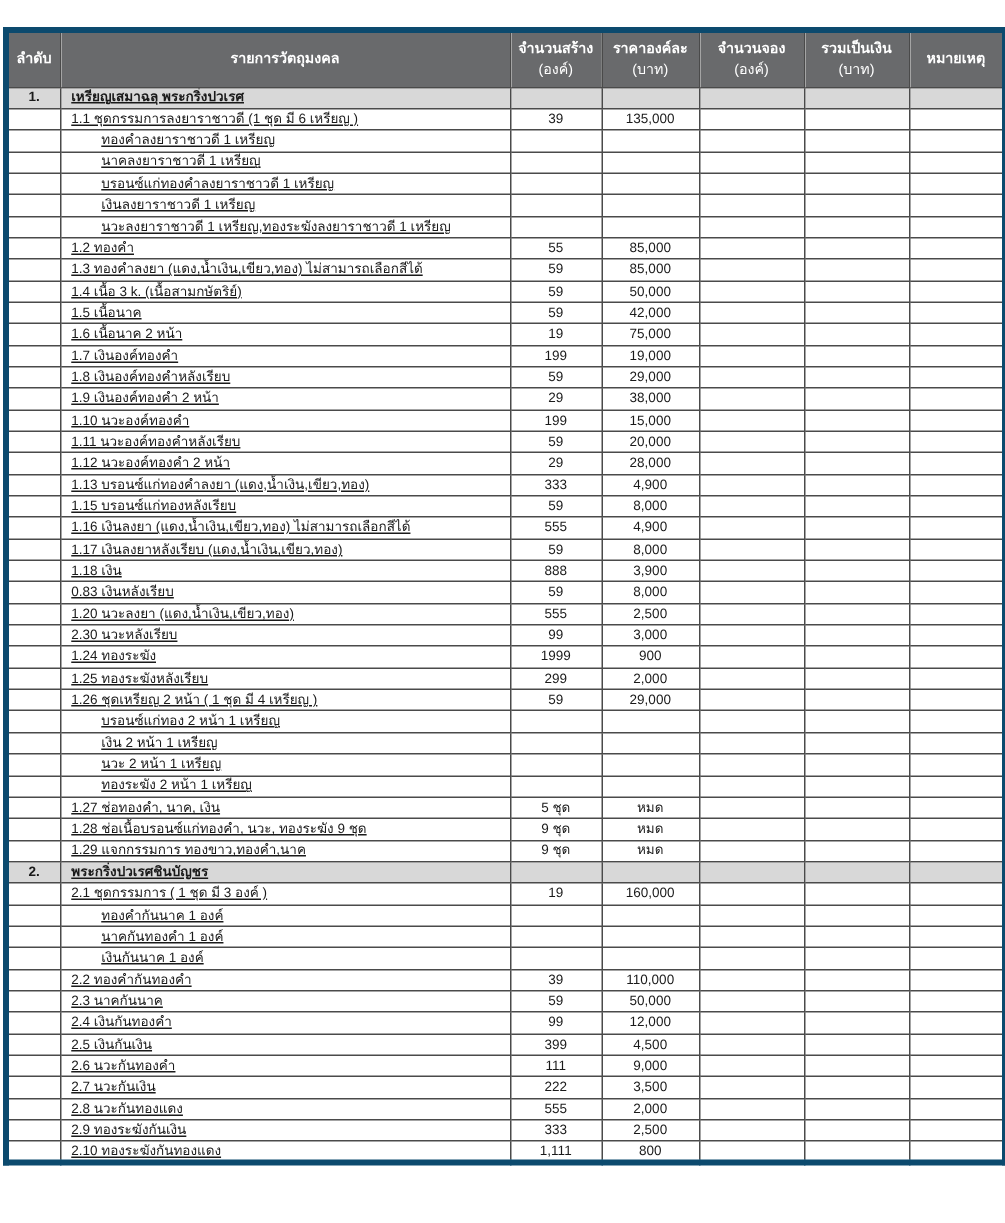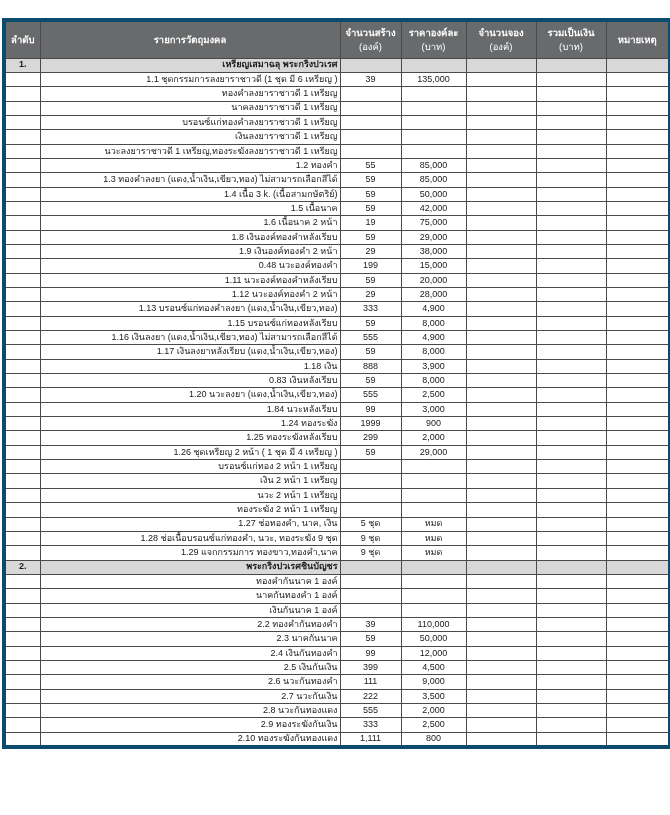--- a/index.html
+++ b/index.html
@@ -48,22 +48,22 @@
     vertical-align: middle;
     padding: 0 2px;
     line-height: 1.05;
     background: #ffffff;
   }
   tr.section td {
     background: #d8d8d8;
     font-weight: bold;
   }
   td.c-no   { text-align: center; font-weight: bold; }
-  td.c-item { text-align: right; padding-left: 7px; }
-  td.c-item.indent { padding-left: 39px; }
+  td.c-item { text-align: left; padding-left: 7px; text-decoration: underline; }
+  td.c-item.indent { padding-left: 27px; }
   td.c-num  { text-align: center; }
 </style>
 </head>
 <body>
 
 <div class="page">
   <table class="grid">
     <colgroup>
       <col style="width:36px">
       <col style="width:300px">
@@ -206,39 +206,48 @@
           <td class="c-no"></td>
           <td class="c-item">1.6 เนื้อนาค 2 หน้า</td>
           <td class="c-num">19</td>
           <td class="c-num">75,000</td>
           <td class="c-num"></td>
           <td class="c-num"></td>
           <td class="c-num"></td>
         </tr>
         <tr>
           <td class="c-no"></td>
+          <td class="c-item">1.7 เงินองค์ทองคำ</td>
+          <td class="c-num">199</td>
+          <td class="c-num">19,000</td>
+          <td class="c-num"></td>
+          <td class="c-num"></td>
+          <td class="c-num"></td>
+        </tr>
+        <tr>
+          <td class="c-no"></td>
           <td class="c-item">1.8 เงินองค์ทองคำหลังเรียบ</td>
           <td class="c-num">59</td>
           <td class="c-num">29,000</td>
           <td class="c-num"></td>
           <td class="c-num"></td>
           <td class="c-num"></td>
         </tr>
         <tr>
           <td class="c-no"></td>
           <td class="c-item">1.9 เงินองค์ทองคำ 2 หน้า</td>
           <td class="c-num">29</td>
           <td class="c-num">38,000</td>
           <td class="c-num"></td>
           <td class="c-num"></td>
           <td class="c-num"></td>
         </tr>
         <tr>
           <td class="c-no"></td>
-          <td class="c-item">0.48 นวะองค์ทองคำ</td>
+          <td class="c-item">1.10 นวะองค์ทองคำ</td>
           <td class="c-num">199</td>
           <td class="c-num">15,000</td>
           <td class="c-num"></td>
           <td class="c-num"></td>
           <td class="c-num"></td>
         </tr>
         <tr>
           <td class="c-no"></td>
           <td class="c-item">1.11 นวะองค์ทองคำหลังเรียบ</td>
           <td class="c-num">59</td>
@@ -314,21 +323,21 @@
           <td class="c-no"></td>
           <td class="c-item">1.20 นวะลงยา (แดง,น้ำเงิน,เขียว,ทอง)</td>
           <td class="c-num">555</td>
           <td class="c-num">2,500</td>
           <td class="c-num"></td>
           <td class="c-num"></td>
           <td class="c-num"></td>
         </tr>
         <tr>
           <td class="c-no"></td>
-          <td class="c-item">1.84 นวะหลังเรียบ</td>
+          <td class="c-item">2.30 นวะหลังเรียบ</td>
           <td class="c-num">99</td>
           <td class="c-num">3,000</td>
           <td class="c-num"></td>
           <td class="c-num"></td>
           <td class="c-num"></td>
         </tr>
         <tr>
           <td class="c-no"></td>
           <td class="c-item">1.24 ทองระฆัง</td>
           <td class="c-num">1999</td>
@@ -416,20 +425,29 @@
           <td class="c-num">หมด</td>
           <td class="c-num"></td>
           <td class="c-num"></td>
           <td class="c-num"></td>
         </tr>
         <tr class="section">
           <td class="c-no">2.</td>
           <td class="c-item">พระกริ่งปวเรศชินบัญชร</td>
           <td class="c-num"></td>
           <td class="c-num"></td>
+          <td class="c-num"></td>
+          <td class="c-num"></td>
+          <td class="c-num"></td>
+        </tr>
+        <tr>
+          <td class="c-no"></td>
+          <td class="c-item">2.1 ชุดกรรมการ ( 1 ชุด มี 3 องค์ )</td>
+          <td class="c-num">19</td>
+          <td class="c-num">160,000</td>
           <td class="c-num"></td>
           <td class="c-num"></td>
           <td class="c-num"></td>
         </tr>
         <tr>
           <td class="c-no"></td>
           <td class="c-item indent">ทองคำกันนาค 1 องค์</td>
           <td class="c-num"></td>
           <td class="c-num"></td>
           <td class="c-num"></td>

